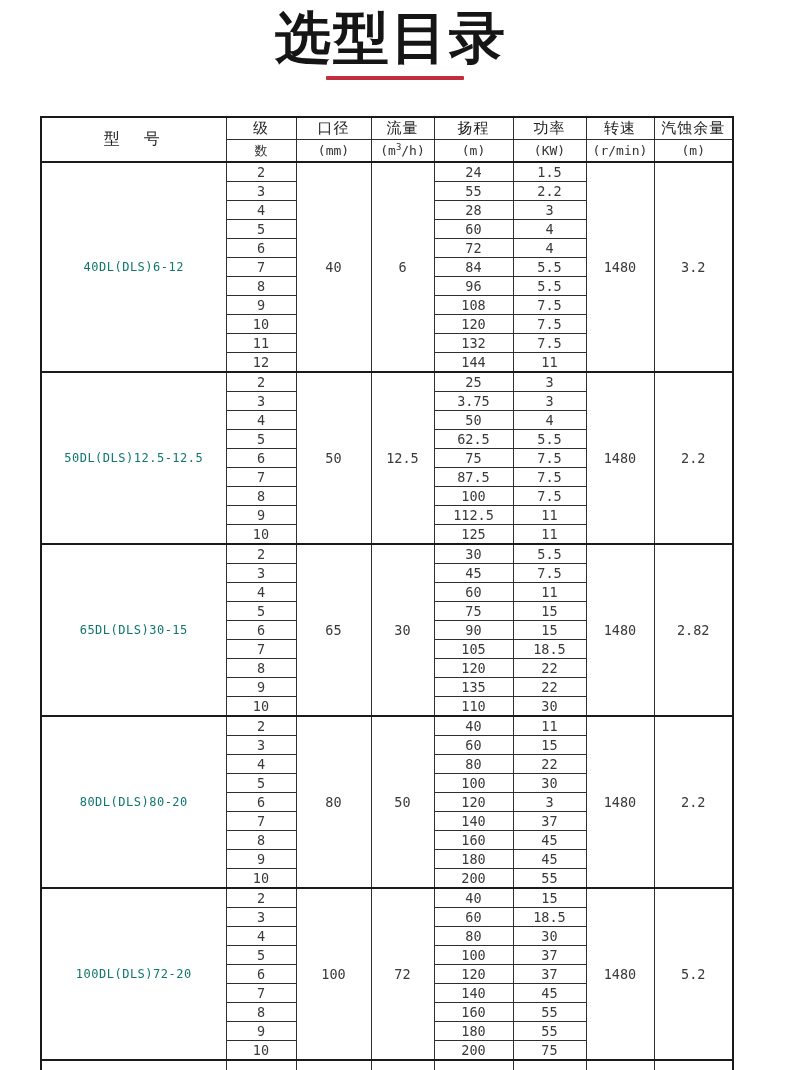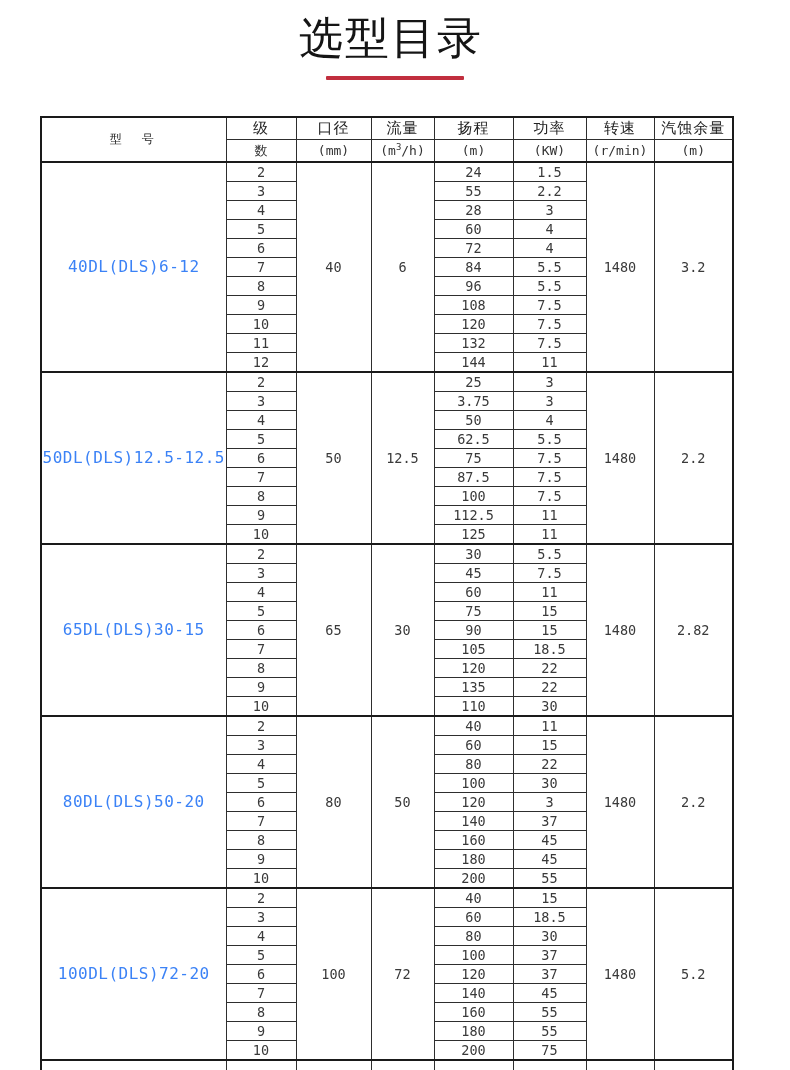--- a/index.html
+++ b/index.html
@@ -14,23 +14,23 @@
   .page {
     position: relative;
     width: 790px;
     height: 1070px;
     background: #ffffff;
     overflow: hidden;
   }
   .doc-title {
     margin: 12px 8px 0 0;
     text-align: center;
-    font-size: 44px;
+    font-size: 56px;
     line-height: 52px;
-    font-weight: 400;
+    font-weight: 700;
     letter-spacing: 2px;
     color: #151515;
   }
   .title-underline {
     width: 138px;
     height: 4px;
     margin: 12px auto 0 auto;
     border-radius: 1px;
   }
   table.catalog {
@@ -58,37 +58,37 @@
   }
   thead tr.unit-row th {
     font-family: "DejaVu Sans Mono", monospace;
     font-size: 13px;
     letter-spacing: 0;
     color: #333333;
   }
   thead tr.unit-row th, th.model-h {
     border-bottom: 2px solid #1a1a1a;
   }
-  th.model-h { font-size: 12px; letter-spacing: 4px; }
+  th.model-h { font-size: 16px; letter-spacing: 4px; }
   sup.cube {
     font-size: 9px;
     vertical-align: super;
     line-height: 0;
   }
   tbody td {
     height: 18px;
     line-height: 18px;
     font-family: "DejaVu Sans Mono", monospace;
     font-size: 13.5px;
     color: #3a3a3a;
   }
   tbody td.model {
-    font-size: 16px;
+    font-size: 12px;
     letter-spacing: 0.5px;
-    color: #3b82f6;
+    color: #0f766e;
   }
   tbody tr.group-start td {
     border-top: 2px solid #1a1a1a;
   }
   tbody tr.cutoff td {
     height: 10px;
     border-top: 2px solid #1a1a1a;
     border-bottom: none;
   }
 </style>
@@ -287,21 +287,21 @@
           <td>9</td>
           <td>135</td>
           <td>22</td>
         </tr>
         <tr>
           <td>10</td>
           <td>110</td>
           <td>30</td>
         </tr>
         <tr class="group-start">
-          <td class="model" rowspan="9">80DL(DLS)50-20</td>
+          <td class="model" rowspan="9">80DL(DLS)80-20</td>
           <td>2</td>
           <td rowspan="9">80</td>
           <td rowspan="9">50</td>
           <td>40</td>
           <td>11</td>
           <td rowspan="9">1480</td>
           <td rowspan="9">2.2</td>
         </tr>
         <tr>
           <td>3</td>

